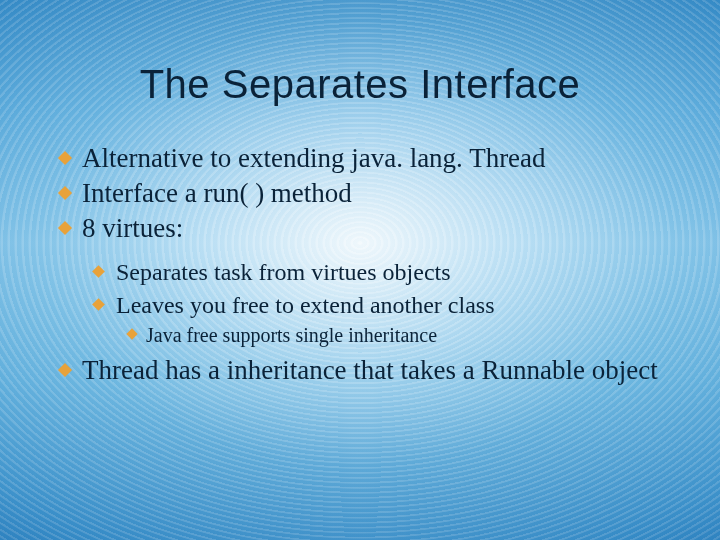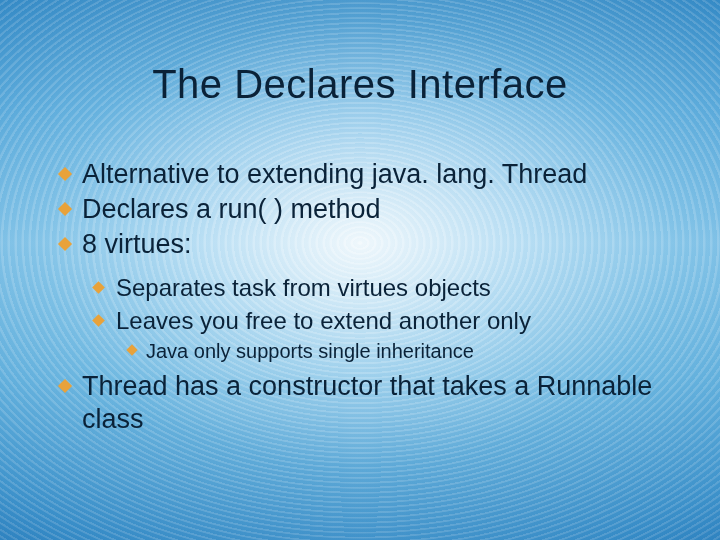--- a/index.html
+++ b/index.html
@@ -37,23 +37,24 @@
     left: 0;
     width: 100%;
     text-align: center;
     font-size: 40px;
     font-weight: 400;
     color: #0a2238;
     letter-spacing: 0.5px;
   }
   .body {
     position: absolute;
-    top: 158px;
+    top: 142px;
     left: 58px;
     right: 40px;
+    font-family: Liberation Serif, serif;
   }
   .l1 {
     font-size: 27px;
     line-height: 1.22;
     margin: 0 0 2px 0;
     padding-left: 24px;
     position: relative;
     color: #0a2238;
   }
   .l1::before {
@@ -104,31 +105,31 @@
     background: #e8a23a;
     transform: rotate(45deg);
   }
   .group-gap { height: 10px; }
 </style>
 </head>
 <body>
 
 <div class="slide">
 
-  <div class="title">The Declares Interface</div>
+  <div class="title">The Separates Interface</div>
 
   <div class="body">
 
     <div class="l1">Alternative to extending java. lang. Thread</div>
-    <div class="l1">Declares a run( ) method</div>
+    <div class="l1">Interface a run( ) method</div>
     <div class="l1">8 virtues:</div>
 
     <div class="group-gap"></div>
 
     <div class="l2">Separates task from virtues objects</div>
-    <div class="l2">Leaves you free to extend another only</div>
+    <div class="l2">Leaves you free to extend another class</div>
 
-    <div class="l3">Java only supports single inheritance</div>
+    <div class="l3">Java free supports single inheritance</div>
 
-    <div class="l1">Thread has a constructor that takes a Runnable class</div>
+    <div class="l1">Thread has a inheritance that takes a Runnable object</div>
 
   </div>
 </div>
 
 </body></html>

